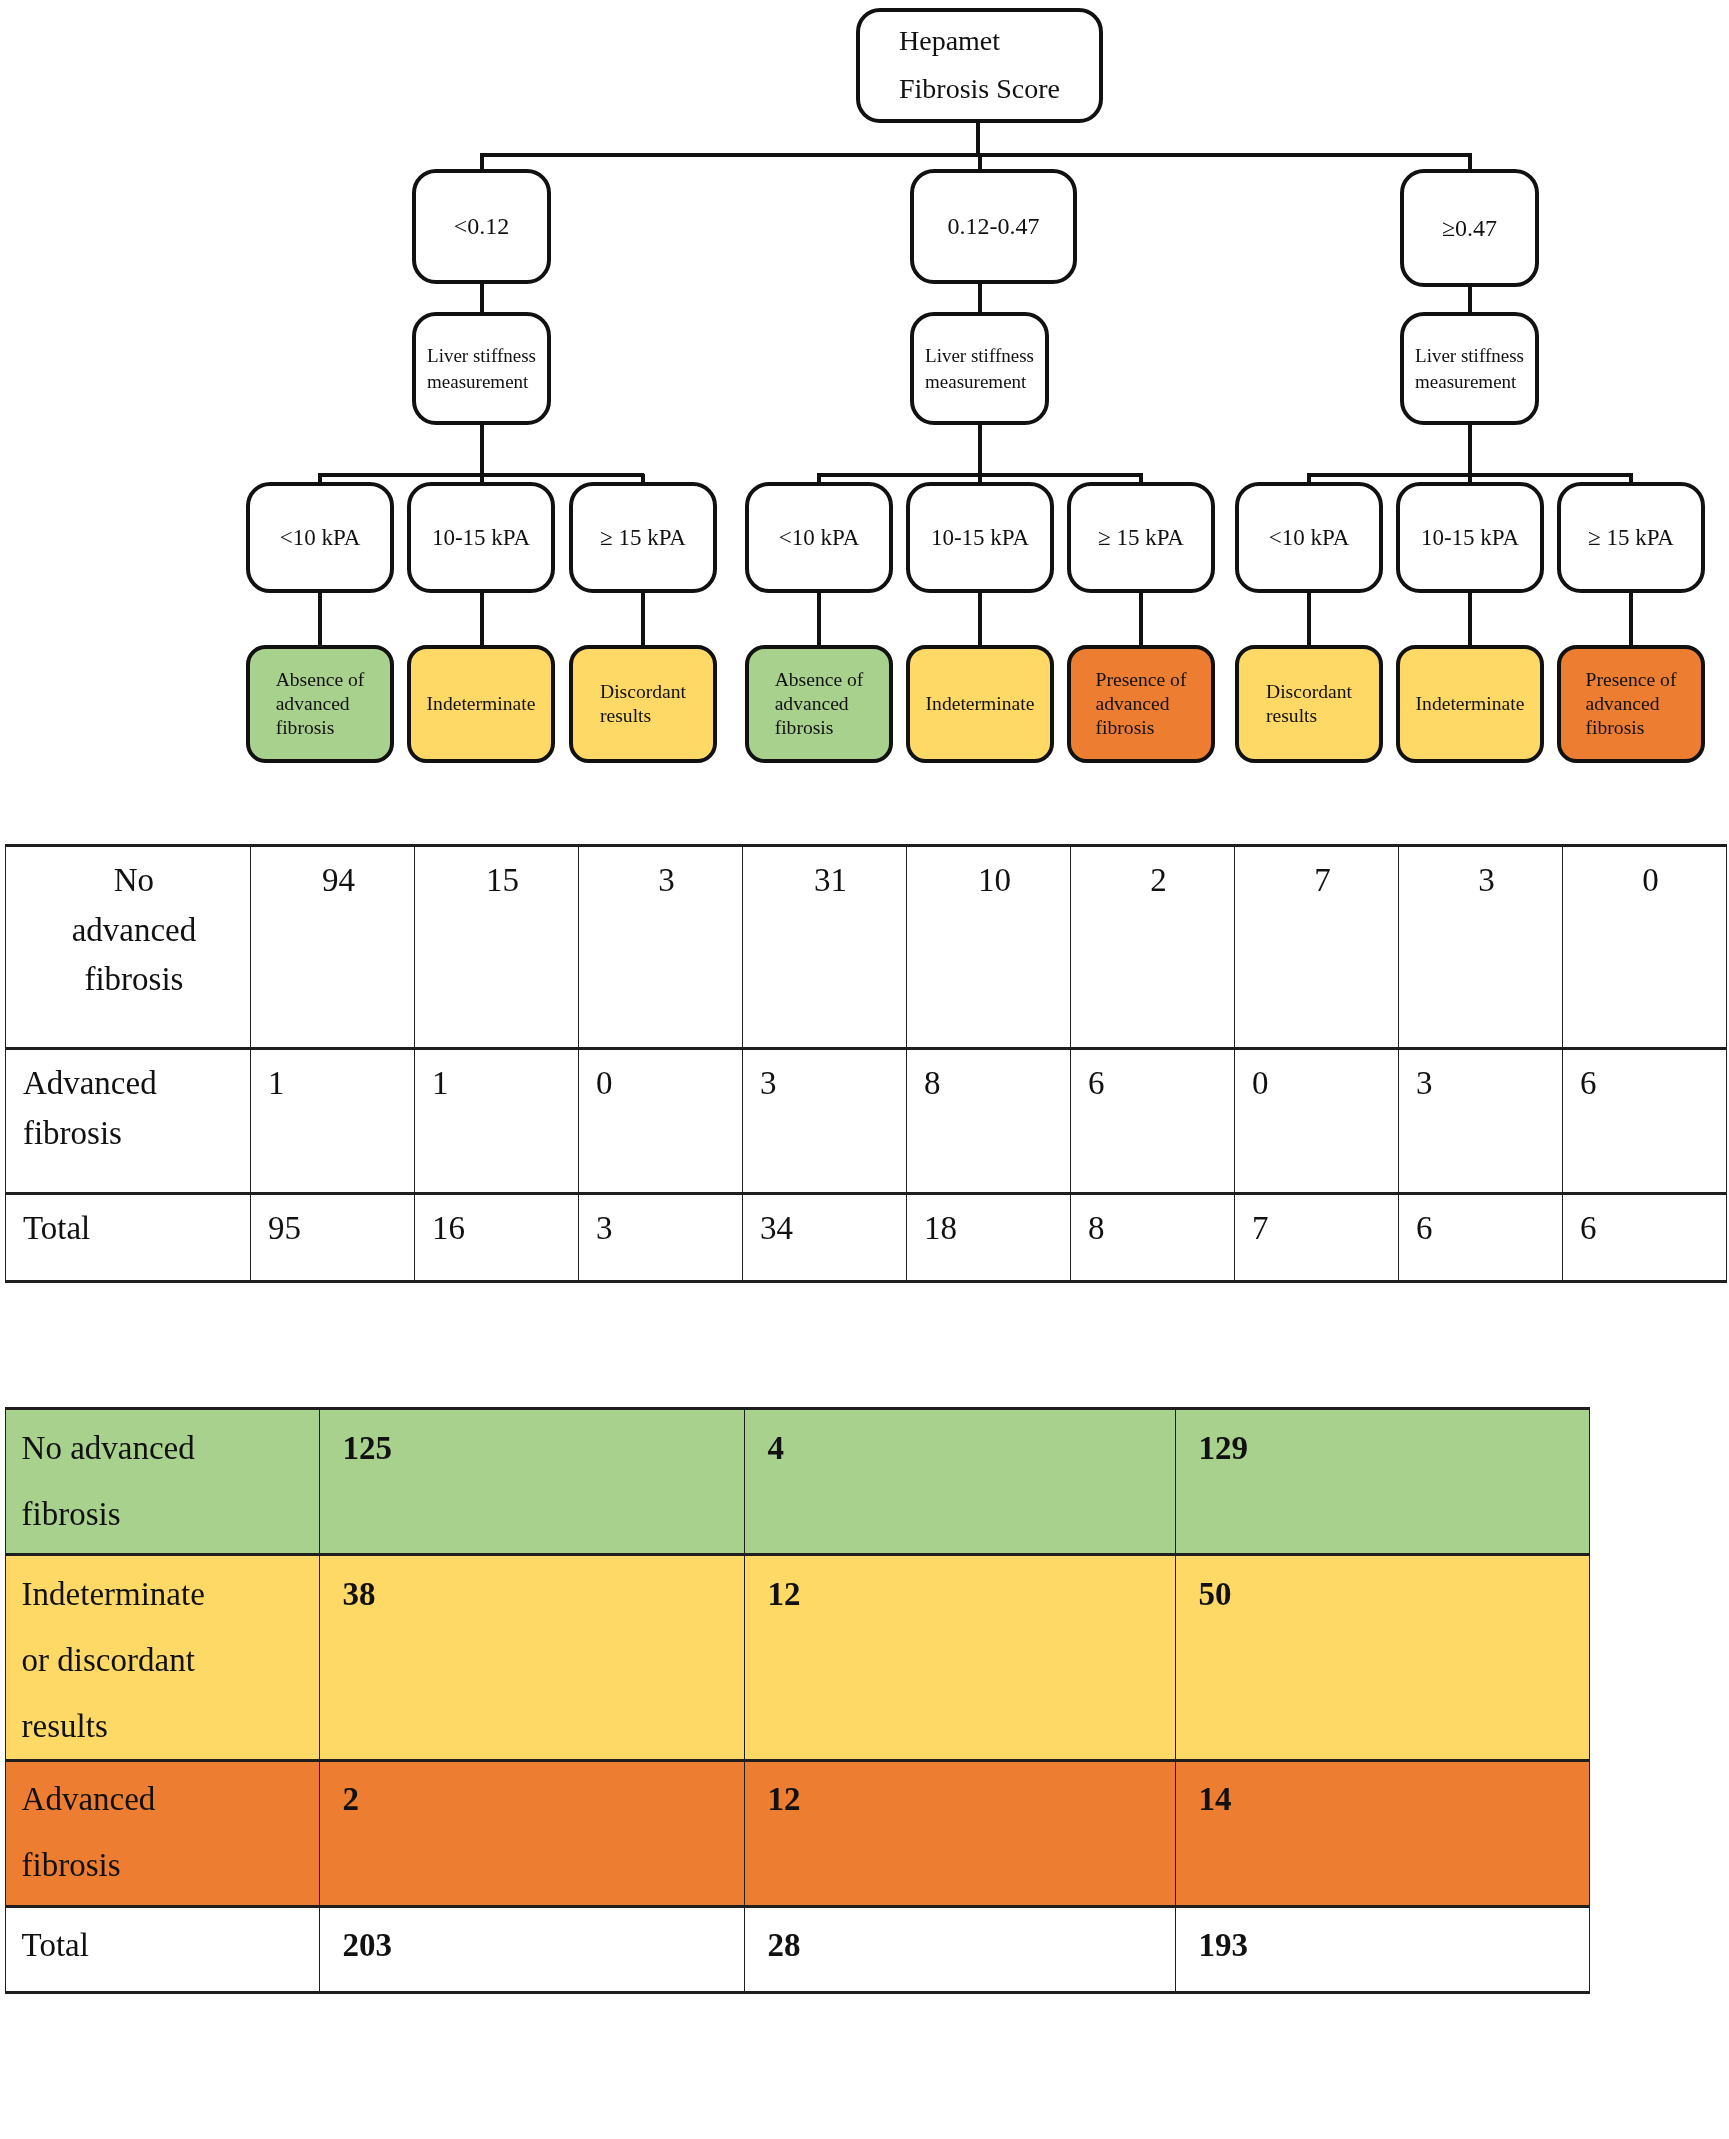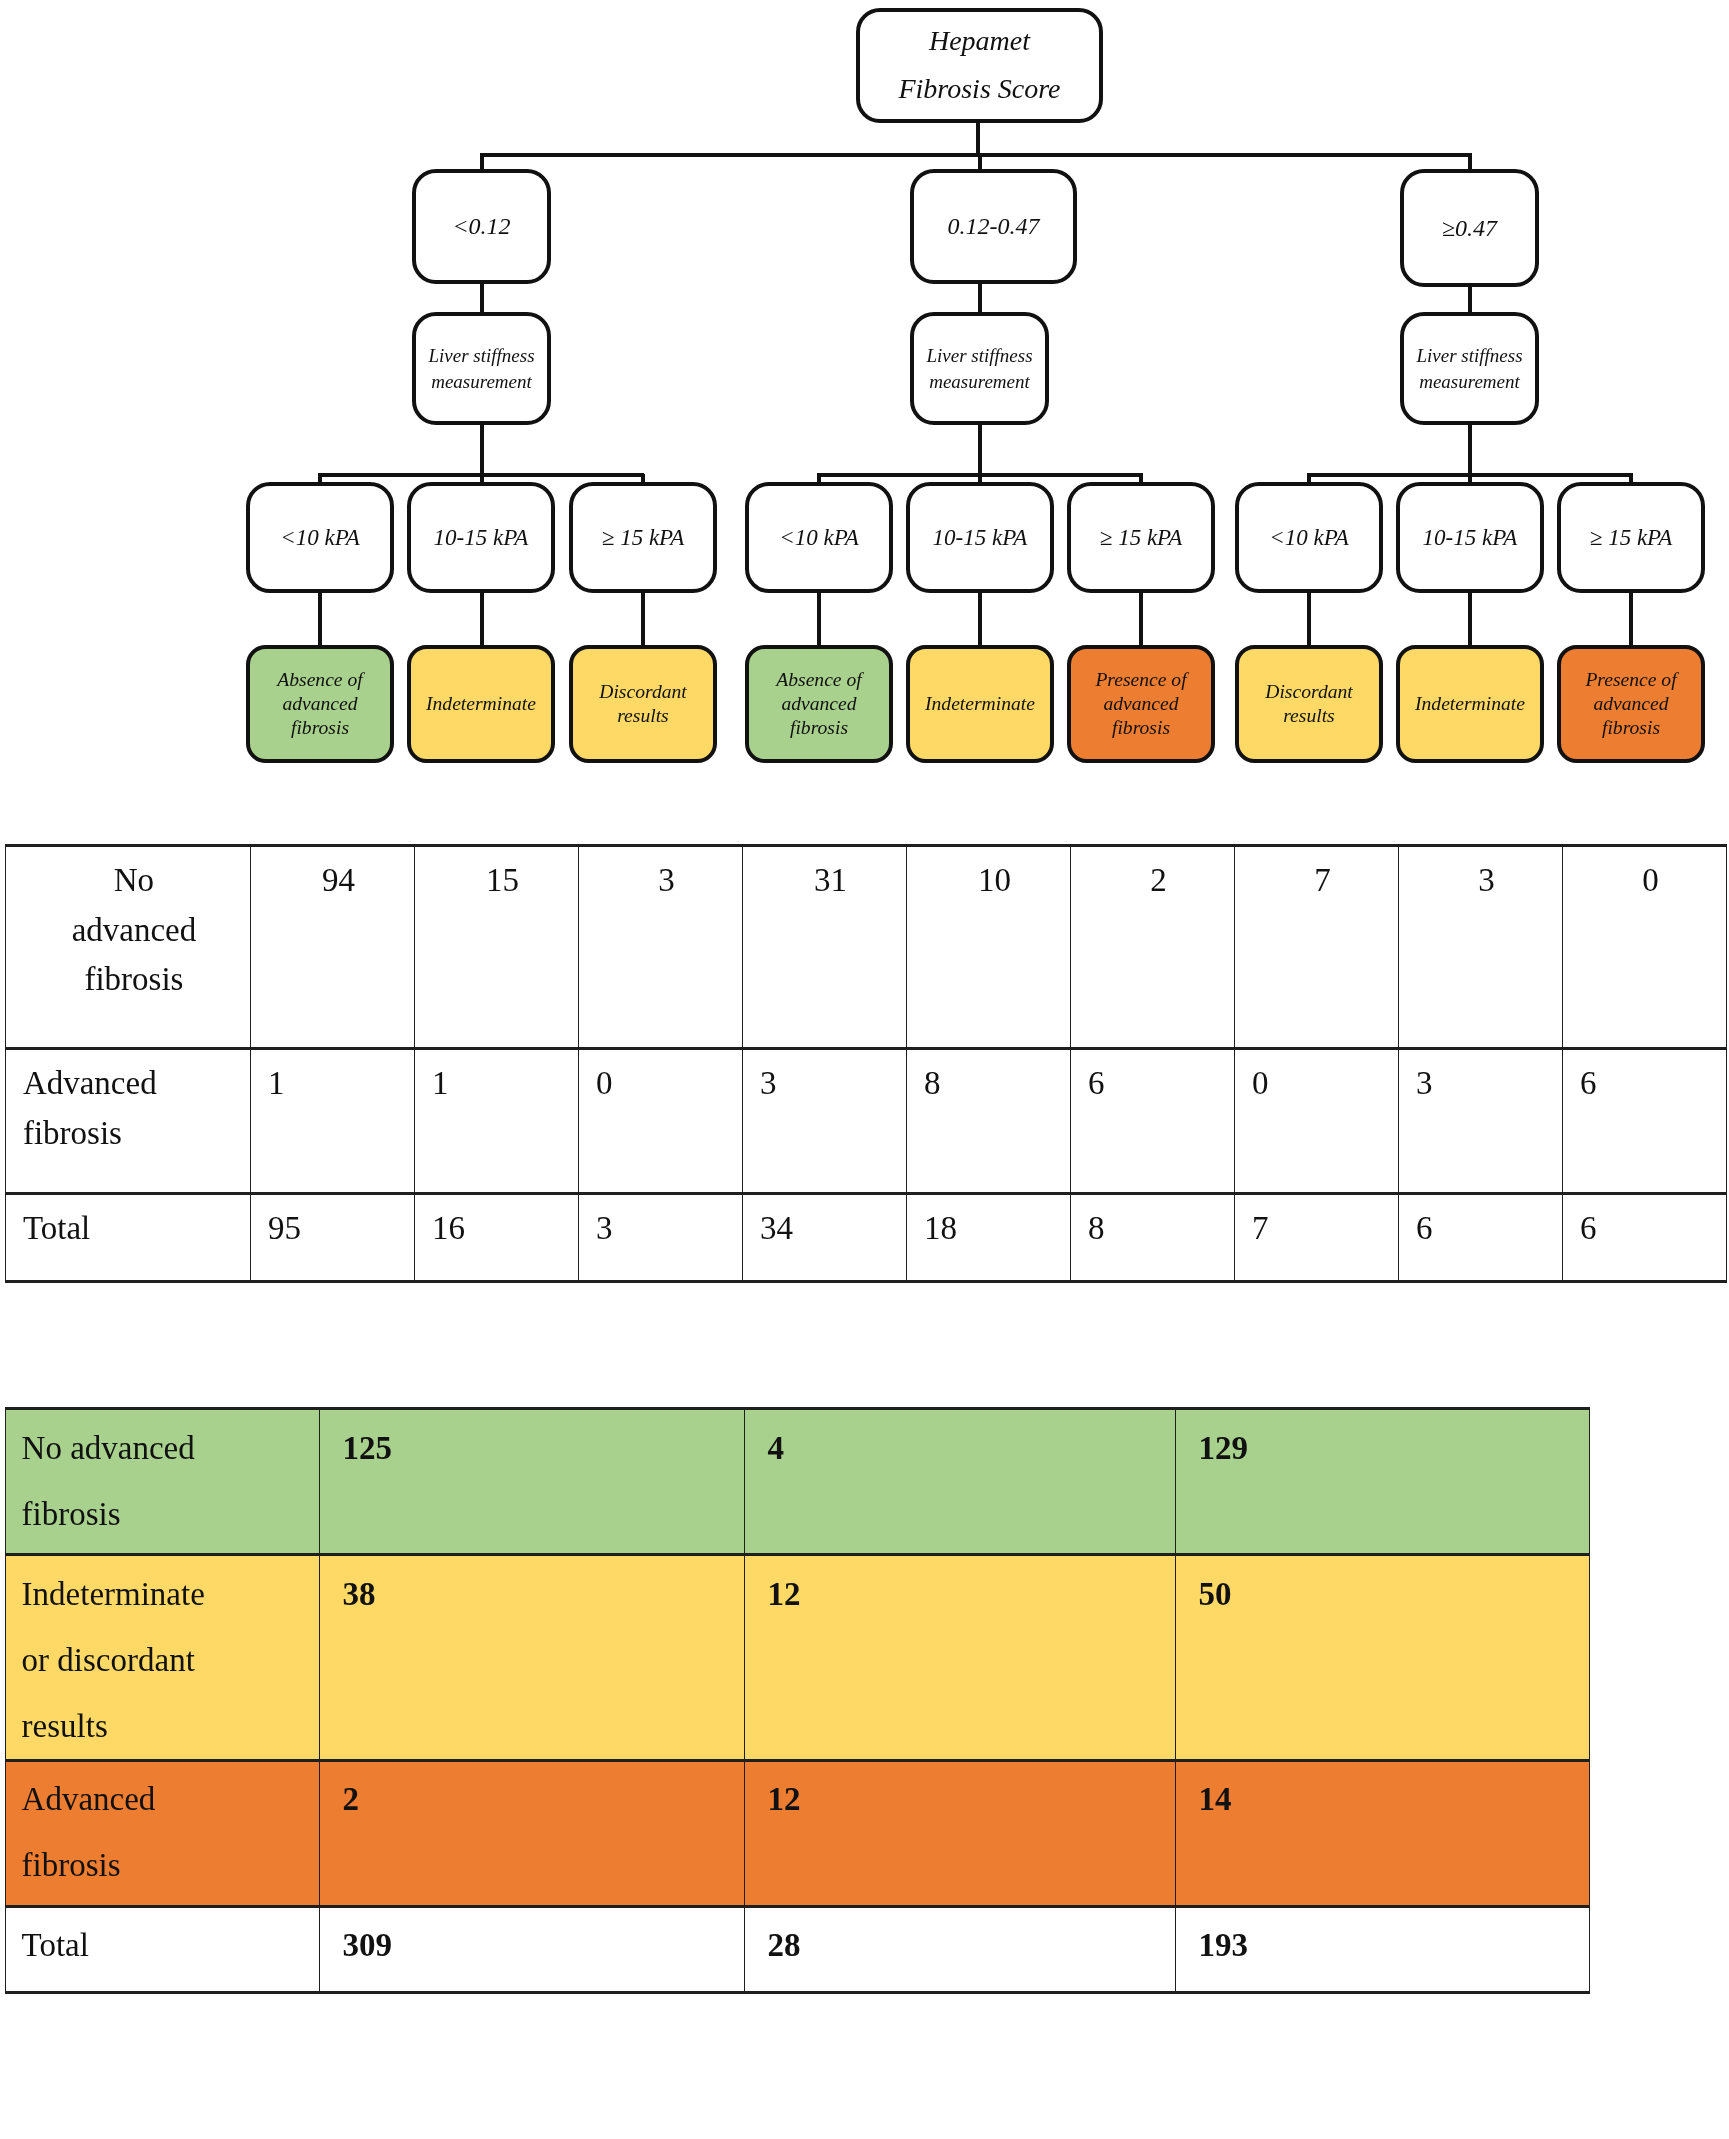--- a/index.html
+++ b/index.html
@@ -7,21 +7,21 @@
     position:relative;width:1729px;height:2140px;background:#fff;
     font-family:"Liberation Serif","DejaVu Serif",serif;color:#111;
   }
   
   .vl{position:absolute;width:3.5px;background:#111;}
   .hl{position:absolute;height:3.5px;background:#111;}
   .fbox{
     position:absolute;box-sizing:border-box;background:#fff;
     border:4px solid #111;border-radius:24px;
     display:flex;align-items:center;justify-content:center;
-    text-align:center;white-space:pre-line;font-style:italic;
+    text-align:left;white-space:pre-line;
   }
   .root{font-size:28px;line-height:1.7;}
   .score{font-size:24px;}
   .lsm{font-size:19px;line-height:1.35;}
   .kpa{font-size:23px;}
   .out{font-size:19.6px;line-height:1.22;border-radius:19.6px;font-weight:500;}
   
   table{border-collapse:collapse;table-layout:fixed;position:absolute;background:#fff;}
   td{
     border-left:1.7px solid #1f1f1f;border-right:1.7px solid #1f1f1f;
@@ -203,21 +203,21 @@
     </tr>
     <tr style="height: 146px; background-color: rgb(237, 125, 49);">
       <td>Advanced
 fibrosis</td>
       <td class="num">2</td>
       <td class="num">12</td>
       <td class="num">14</td>
     </tr>
     <tr style="height: 86px; background-color: rgb(255, 255, 255);">
       <td>Total</td>
-      <td class="num">309</td>
+      <td class="num">203</td>
       <td class="num">28</td>
       <td class="num">193</td>
     </tr>
   </tbody>
     </table>
 
 </div>
 
 
 </body></html>

